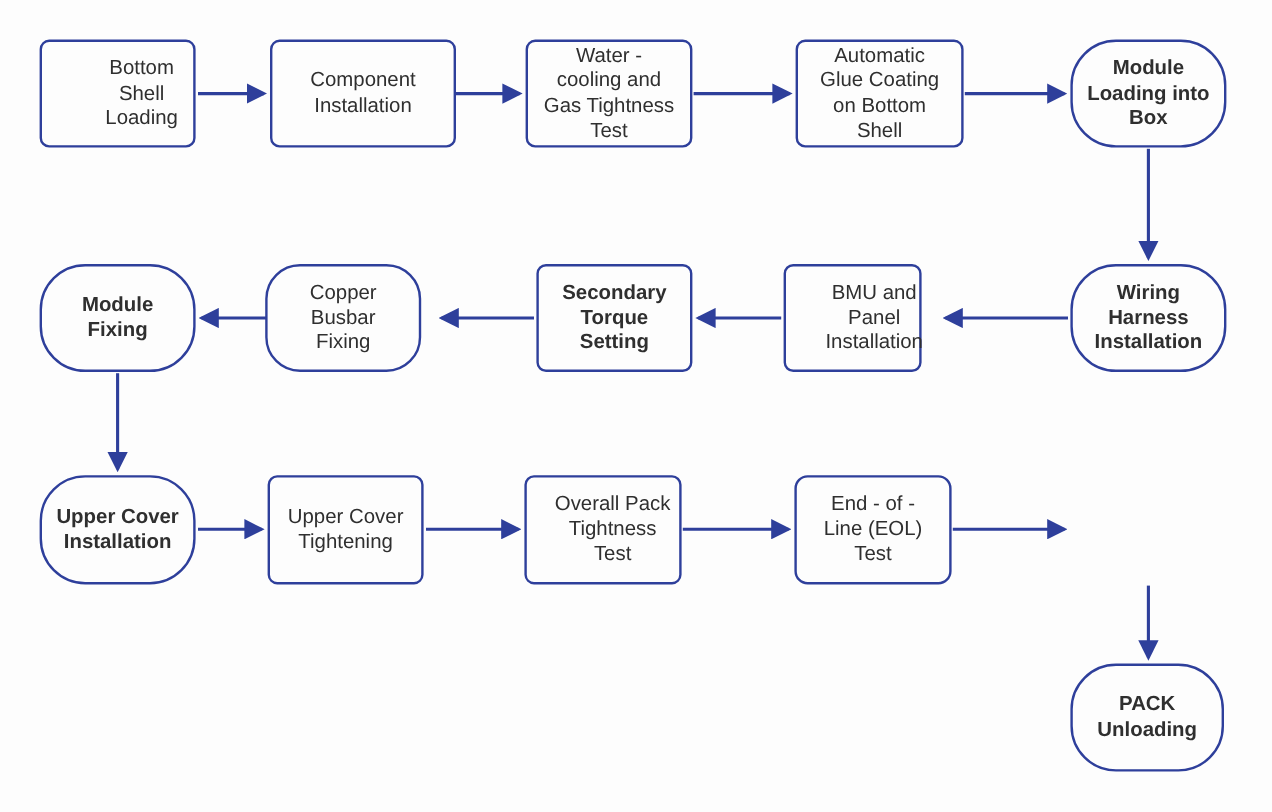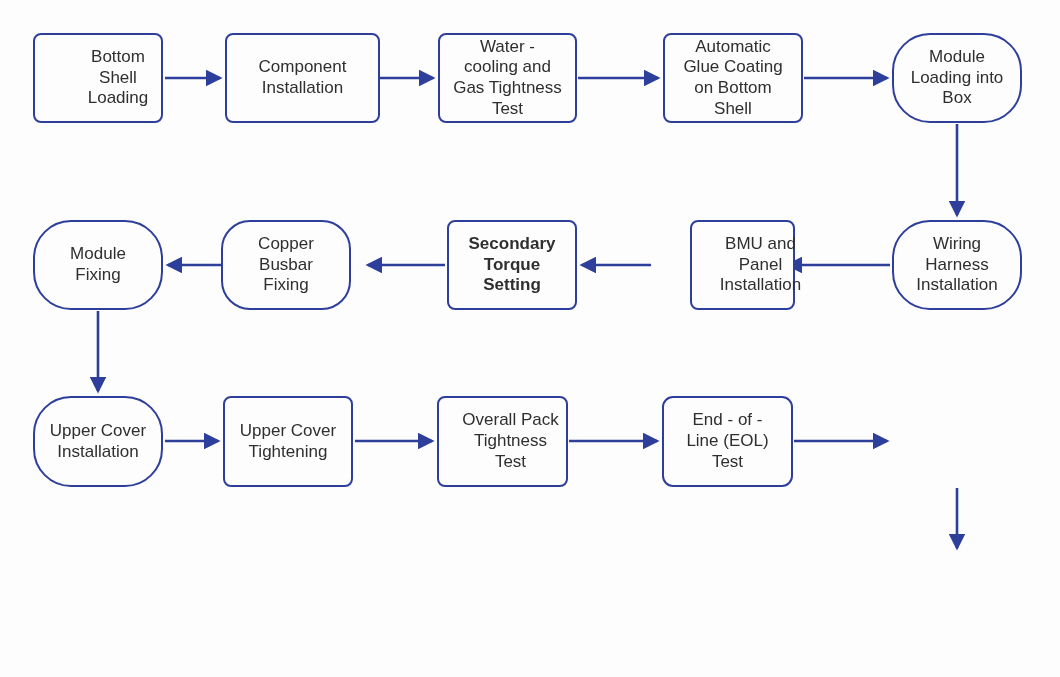--- a/index.html
+++ b/index.html
@@ -27,20 +27,21 @@
     border: 2.6px solid #2e3f9b;
     border-radius: 8px;
     background: #fdfdfd;
     display: flex;
     align-items: center;
     justify-content: center;
     text-align: center;
   }
   .node.rounded {
     border-radius: 38px;
+    font-weight: bold;
   }
   .node .label {
     white-space: pre-line;
     font-size: 17px;
     line-height: 1.22;
     color: #2f2f2f;
     padding: 2px 3px;
   }
 </style>
 </head>
@@ -98,21 +99,21 @@
     <span class="label">Module
 Loading into
 Box</span>
   </div>
 
   <div class="node rounded" style="left:892px; top:220px; width:130px; height:90px;">
     <span class="label">Wiring
 Harness
 Installation</span>
   </div>
-  <div class="node" style="left:690px; top:220px; width:105px; height:90px;padding-left:36px;">
+  <div class="node" style="left:653px; top:220px; width:115px; height:90px;padding-left:36px;">
     <span class="label">BMU and
 Panel
 Installation</span>
   </div>
   <div class="node" style="left:447px; top:220px; width:130px; height:90px;font-weight:bold;">
     <span class="label">Secondary
 Torque
 Setting</span>
   </div>
   <div class="node" style="left:221px; top:220px; width:130px; height:90px;border-radius:29px;">
@@ -137,14 +138,18 @@
     <span class="label">Overall Pack
 Tightness
 Test</span>
   </div>
   <div class="node" style="left:662px; top:396px; width:131px; height:91px;border-radius:11px;">
     <span class="label">End - of -
 Line (EOL)
 Test</span>
   </div>
 
+  <div class="node rounded" style="left:892px; top:553px; width:128px; height:90px;">
+    <span class="label">PACK
+Unloading</span>
+  </div>
 
 </div>
 
 </body></html>

